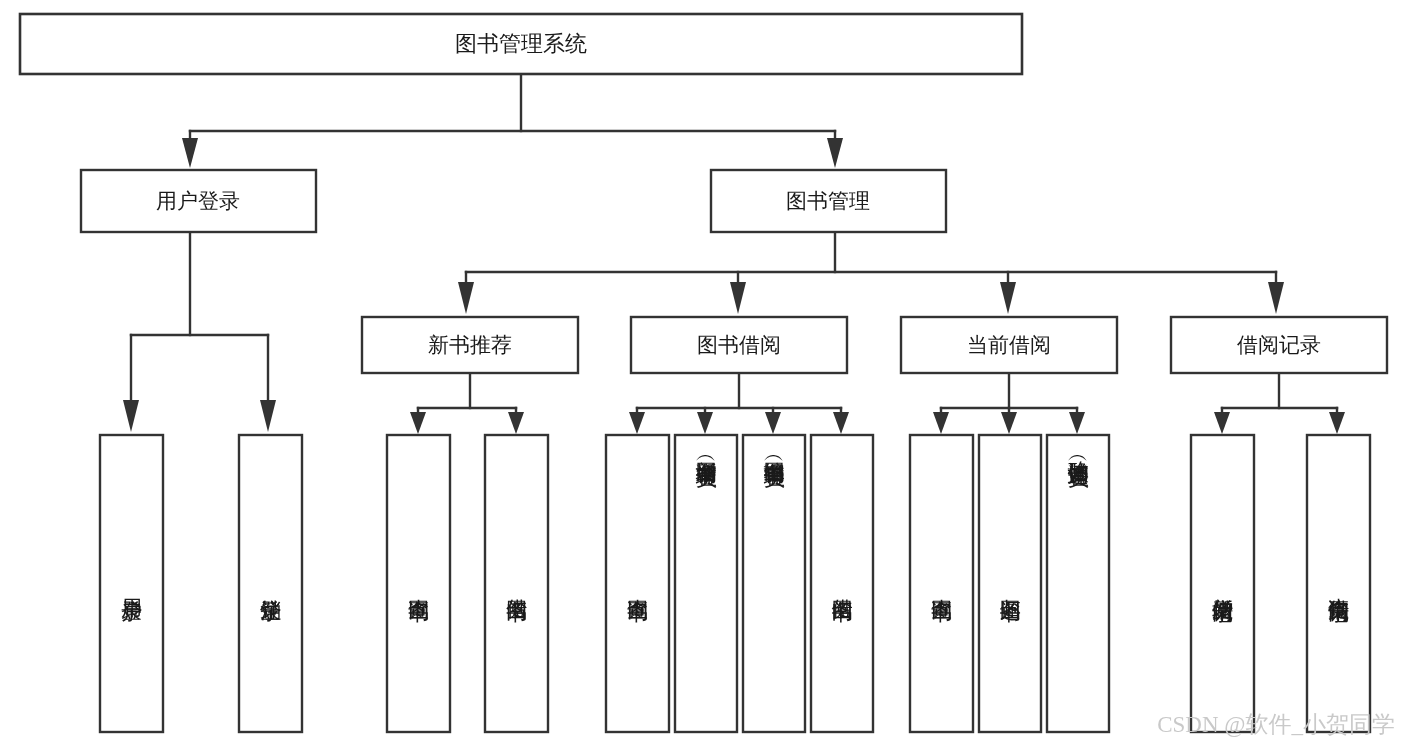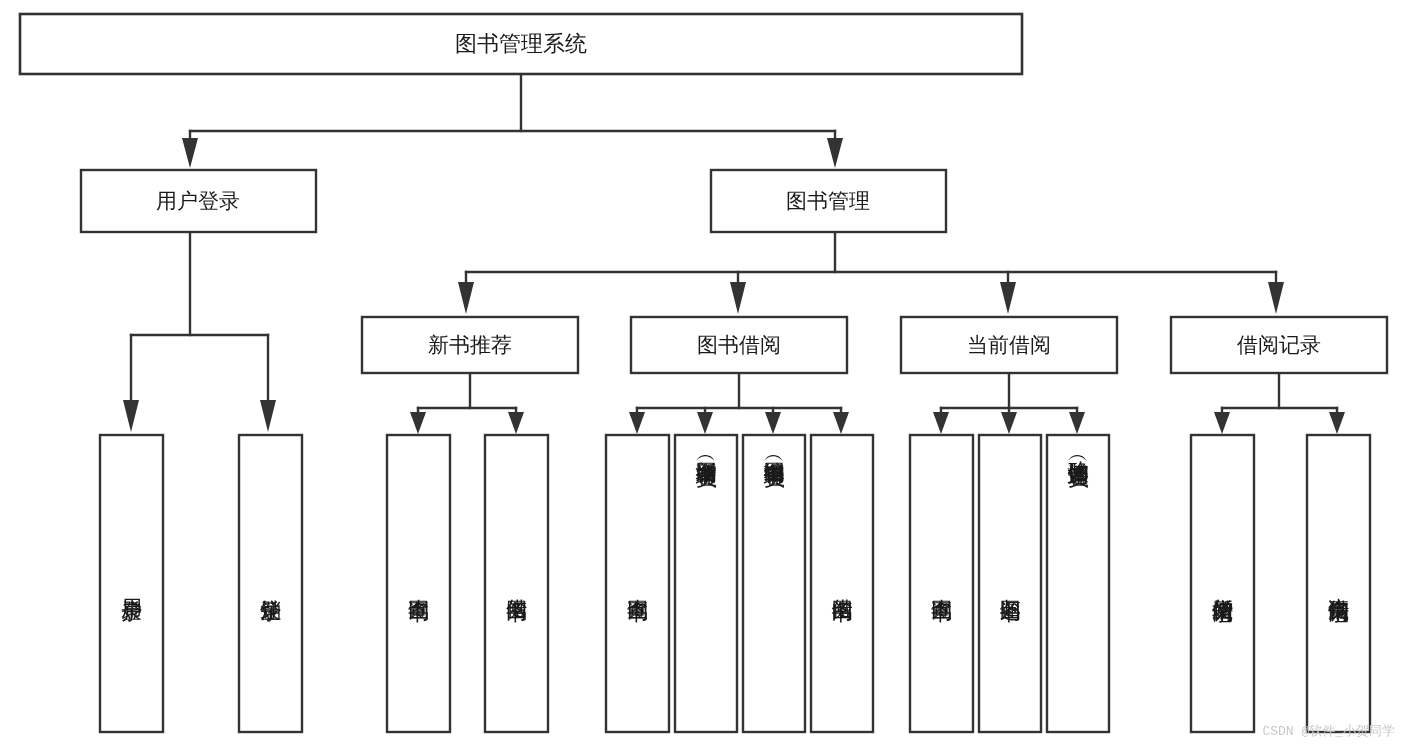--- a/index.html
+++ b/index.html
@@ -67,22 +67,22 @@
     line-height: 1.06;
     color: #1a1a1a;
     letter-spacing: 1px;
     white-space: nowrap;
     pointer-events: none;
   }
   .watermark {
     position: absolute;
     right: 10px;
     bottom: 4px;
-    font-family: Liberation Mono, monospace;
-    font-size: 13px;
+    font-family: Liberation Serif, serif;
+    font-size: 23px;
     color: #c9c9c9;
     white-space: nowrap;
     user-select: none;
     margin-left: 39px;
   }
 </style>
 </head>
 <body>
 
 <div id="diagram-root">

